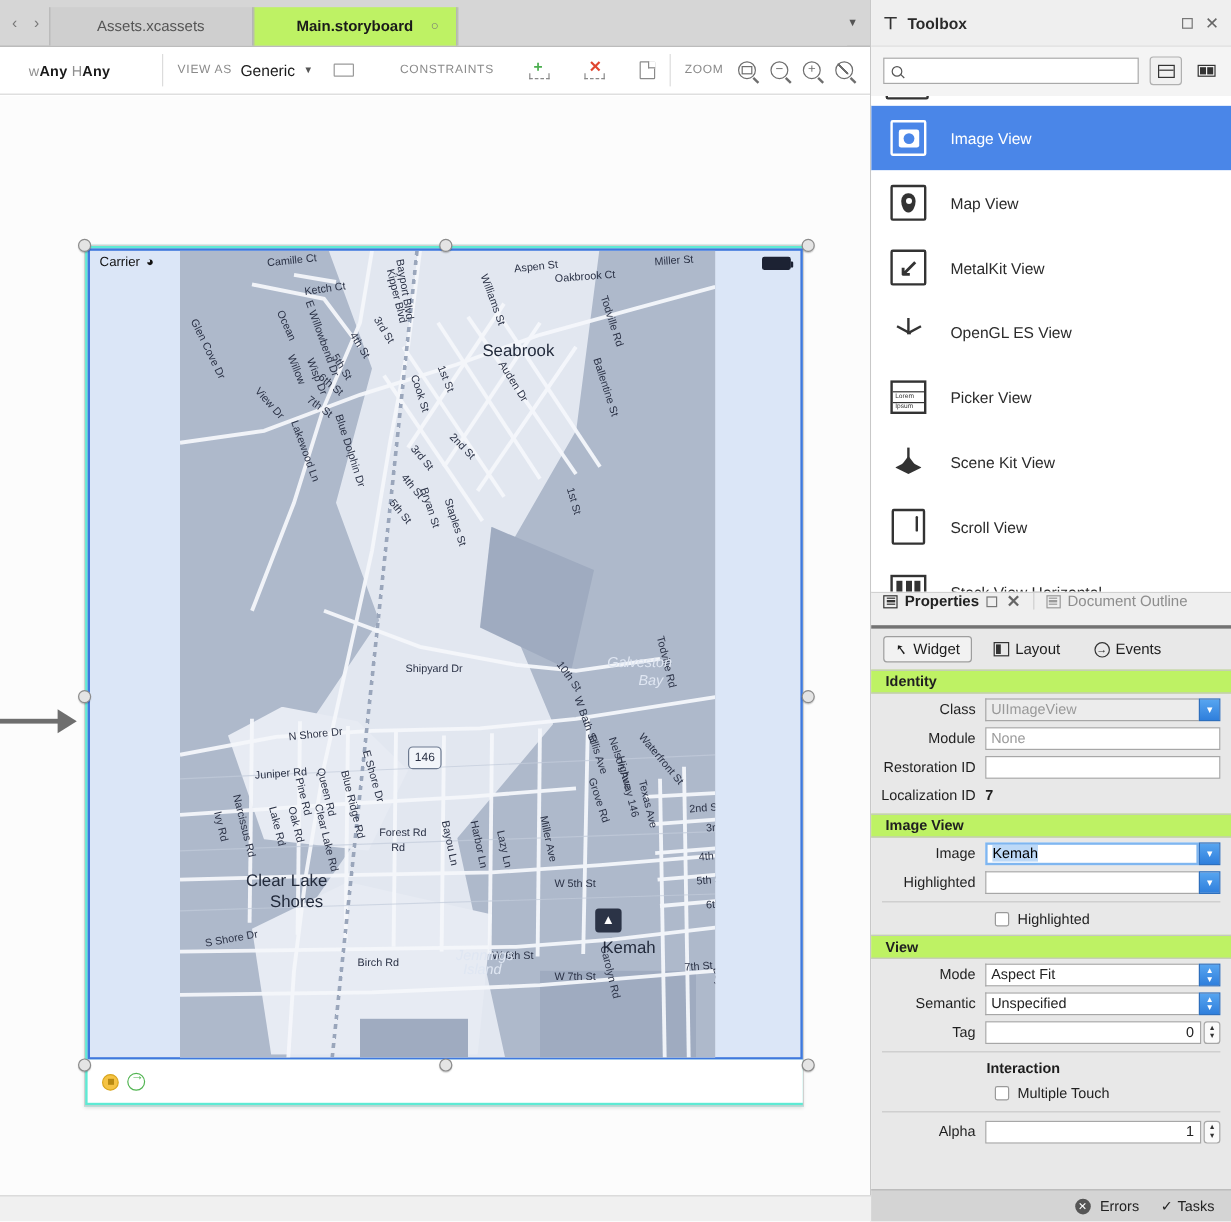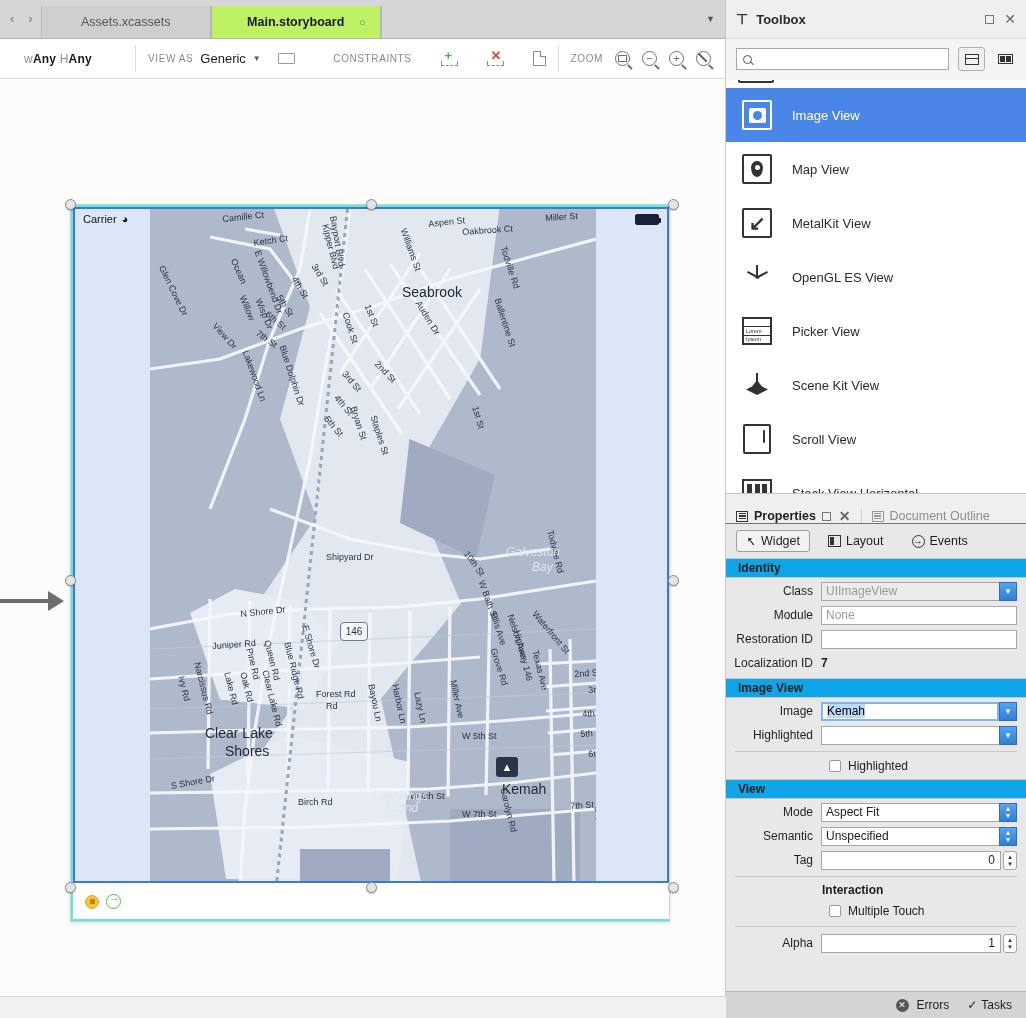--- a/index.html
+++ b/index.html
@@ -222,38 +222,38 @@
   .ti-scene .diamond { position:absolute; left: 3px; top: 13px; width: 22px; height: 11px; background: #333; transform: skewY(0deg); clip-path: polygon(50% 0, 100% 50%, 50% 100%, 0 50%); }
   .ti-scene .stem { position:absolute; left: 13px; top: 2px; width: 2px; height: 14px; background:#333; }
   .ti-scene .cone { position:absolute; left: 8px; top: 9px; width: 12px; height: 8px; background:#333; clip-path: polygon(50% 0, 100% 100%, 0 100%);}
   .ti-scroll { width: 28px; height: 30px; border: 2px solid #333; border-radius: 2px; position: relative;}
   .ti-scroll:after { content:""; position:absolute; right:4px; top:4px; width:2.5px; height:13px; background:#333; border-radius:2px;}
   .ti-stack { width: 30px; height: 28px; border: 2px solid #333; display:flex; gap:2.5px; padding: 3px; align-items: stretch;}
   .ti-stack i { flex:1; background:#333; }
 
   
   .props-panel { flex: 1; background: #e8e8e8; display: flex; flex-direction: column; border-top: 1px solid #c2c2c2;}
-  .props-tabs { height: 30px; display: flex; align-items: flex-end; background: #efefef; border-bottom: 1px solid #737373;}
+  .props-tabs { height: 30px; display: flex; align-items: flex-start; background: #efefef; border-bottom: 3px solid #737373;}
   .props-tab { display: flex; align-items: center; gap: 6px; padding: 0 10px; font-size: 12.5px; font-weight: 700; color: #222;}
   .props-tab.inactive { color: #8d8d8d; font-weight: 400; border-left: 1px solid #cfcfcf;}
   .pt-icon { width: 12px; height: 11px; border: 1.4px solid #333; display:flex; flex-direction:column; justify-content:space-evenly;}
   .pt-icon i { height: 1.2px; background: #333; margin: 0 1.5px;}
   .props-tab.inactive .pt-icon { border-color: #9a9a9a;} .props-tab.inactive .pt-icon i { background:#9a9a9a;}
   .props-win { margin-left: auto; display:flex; align-items:center; gap:8px; padding-right: 0; }
 
   .seg-row { height: 34px; display: flex; align-items: center; gap: 8px; padding: 0 10px; background: #e8e8e8;}
   .segbtn { display: flex; align-items: center; gap: 5px; padding: 3px 9px; font-size: 12.5px; color: #1c1c1c; border-radius: 3px;}
   .segbtn.active { background: #f2f2f2; border: 1px solid #9e9e9e; }
   .segbtn.plain { border: 1px solid transparent; }
   .cursor-ico { font-size: 12px; transform: scaleX(-1) rotate(-8deg); }
   .layout-ico { width: 13px; height: 12px; border: 1.4px solid #333; display: flex; }
   .layout-ico i { width: 4px; background: #333; margin: 1px; }
   .events-ico { width: 13px; height: 13px; border: 1.4px solid #333; border-radius: 50%; font-size: 9px; display:flex; align-items:center; justify-content:center;}
 
-  .section-head { height: 20px; background: #0ea5e9; border-top: 1px solid #c6c6c6; border-bottom: 1px solid #c6c6c6;
+  .section-head { height: 20px; background: #bef264; border-top: 1px solid #c6c6c6; border-bottom: 1px solid #c6c6c6;
     display: flex; align-items: center; padding-left: 12px; font-size: 12px; font-weight: 700; color: #202020;}
   .prop-row { height: 22px; display: flex; align-items: center; padding: 0 9px 0 0; margin-top: 2px;}
   .prop-label { width: 95px; text-align: right; padding-right: 8px; font-size: 12px; color: #1f1f1f;}
   .prop-field { flex: 1; height: 19px; background: #fff; border: 1px solid #a7a7a7; display:flex; align-items:center; padding: 0 4px; font-size: 12px;}
   .prop-field.disabled { background: #ececec; color: #999; }
   .prop-static { flex: 1; font-size: 12px; color: #1f1f1f; font-weight: 600;}
   .combo { position: relative; display: flex; flex: 1; }
   .combo .prop-field { flex: 1; border-right: none; }
   .combo .dropbtn { width: 18px; height: 19px; background: linear-gradient(#57a5f0, #2f7fdc);
     border: 1px solid #2d6fbd; display:flex; align-items:center; justify-content:center; color: #fff; font-size: 9px;}
@@ -439,21 +439,21 @@
                 <div class="map-label rot" style="left: 208px; top: 196px; transform: rotate(72deg); font-size: 9px;">Bryan St</div>
                 <div class="map-label rot" style="left: 228px; top: 205px; transform: rotate(72deg); font-size: 9px;">Staples St</div>
                 <div class="map-label rot" style="left: 272px; top: 90px; transform: rotate(58deg); font-size: 9px;">Auden Dr</div>
                 <div class="map-label rot" style="left: 352px; top: 88px; transform: rotate(72deg); font-size: 9px;">Ballentine St</div>
                 <div class="map-label rot" style="left: 358px; top: 36px; transform: rotate(72deg); font-size: 9px;">Todville Rd</div>
                 <div class="map-label rot" style="left: 180px; top: 14px; transform: rotate(76deg); font-size: 9px;">Kipper Blvd</div>
                 <div class="map-label rot" style="left: 278px; top: 10px; transform: rotate(-6deg); font-size: 9px;">Aspen St</div>
                 <div class="map-label rot" style="left: 312px; top: 18px; transform: rotate(-4deg); font-size: 9px;">Oakbrook Ct</div>
                 <div class="map-label rot" style="left: 395px; top: 4px; transform: rotate(-4deg); font-size: 9px;">Miller St</div>
                 <div class="map-label rot" style="left: 330px; top: 196px; transform: rotate(74deg); font-size: 9px;">1st St</div>
-                <div class="map-label rot" style="left: 176px; top: 343px; transform: rotate(0deg); font-size: 9px;">Shipyard Dr</div>
+                <div class="map-label rot" style="left: 188px; top: 343px; transform: rotate(0deg); font-size: 9px;">Shipyard Dr</div>
                 <div class="map-label rot" style="left: 320px; top: 340px; transform: rotate(54deg); font-size: 9px;">10th St</div>
                 <div class="map-label rot" style="left: 336px; top: 370px; transform: rotate(70deg); font-size: 9px;">W Bath St</div>
                 <div class="map-label rot" style="left: 348px; top: 402px; transform: rotate(72deg); font-size: 9px;">Ellis Ave</div>
                 <div class="map-label rot" style="left: 365px; top: 404px; transform: rotate(72deg); font-size: 9px;">Nelson Ave</div>
                 <div class="map-label rot" style="left: 388px; top: 400px; transform: rotate(50deg); font-size: 9px;">Waterfront St</div>
                 <div class="map-label rot" style="left: 405px; top: 320px; transform: rotate(76deg); font-size: 9px;">Todville Rd</div>
                 <div class="map-label rot" style="left: 90px; top: 400px; transform: rotate(-6deg); font-size: 9px;">N Shore Dr</div>
                 <div class="map-label rot" style="left: 160px; top: 415px; transform: rotate(74deg); font-size: 9px;">E Shore Dr</div>
                 <div class="map-label rot" style="left: 62px; top: 432px; transform: rotate(-4deg); font-size: 9px;">Juniper Rd</div>
                 <div class="map-label rot" style="left: 122px; top: 430px; transform: rotate(76deg); font-size: 9px;">Queen Rd</div>

